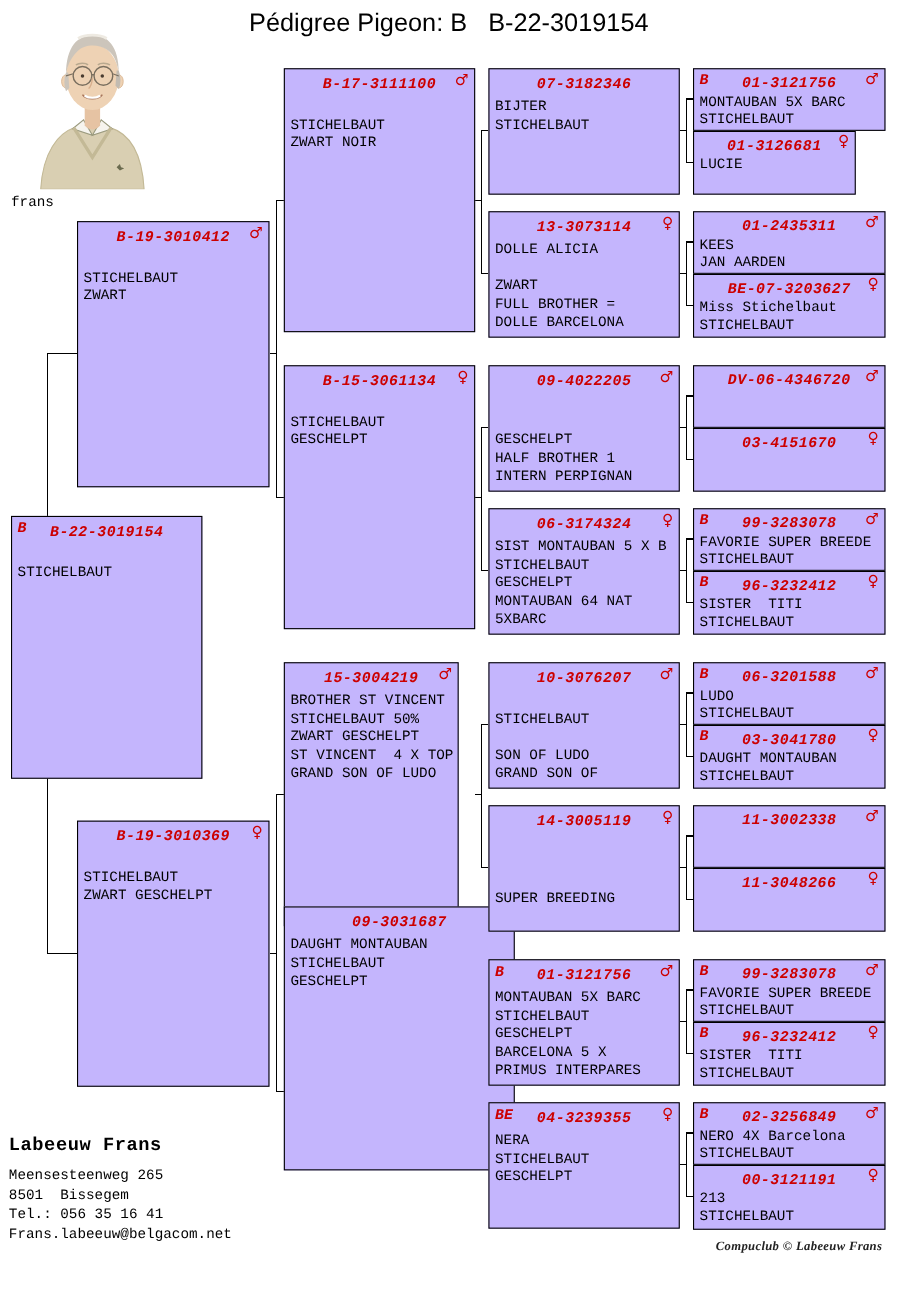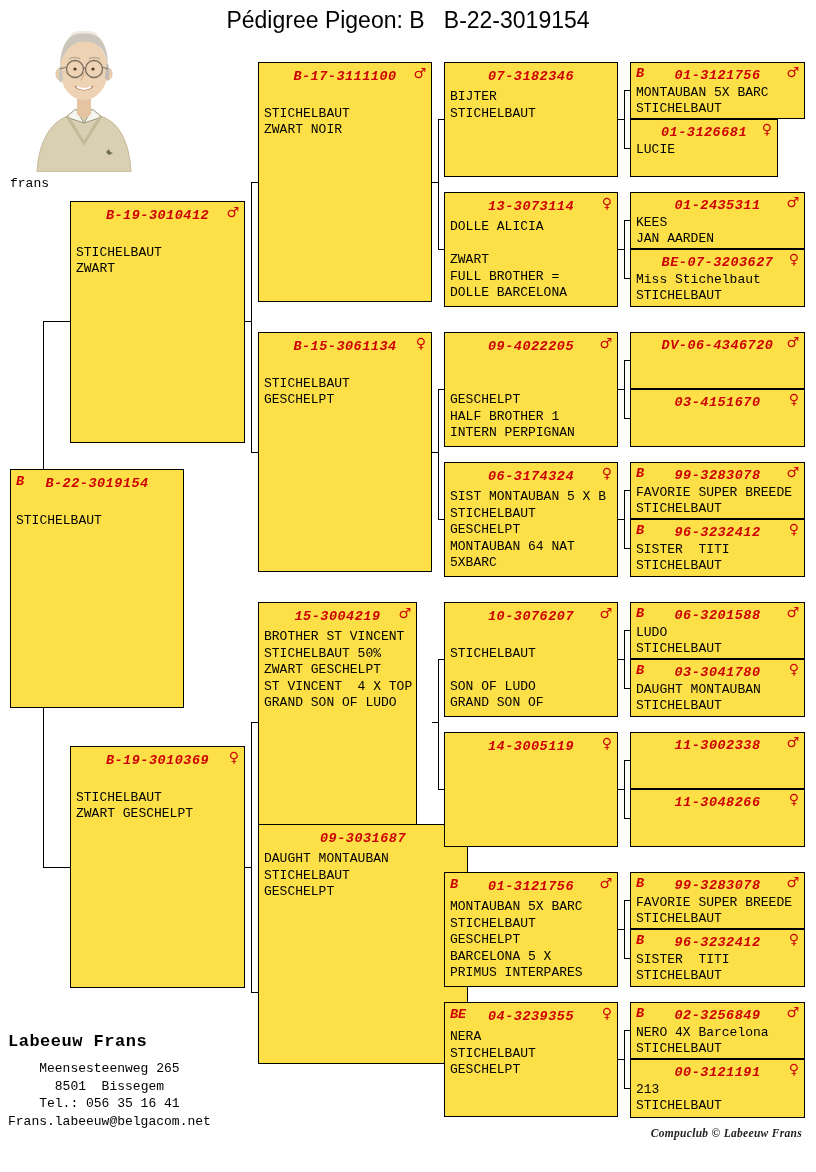--- a/index.html
+++ b/index.html
@@ -8,35 +8,35 @@
     font-family:"Liberation Mono",monospace;color:#000;overflow:hidden;
   }
   .title{
     position:absolute;top:7px;left:0;width:816px;text-align:center;
     font:23px "Liberation Sans",sans-serif;white-space:pre;color:#000;
   }
   .photo{position:absolute;left:28px;top:22px;width:112px;height:150px;}
   .photo-caption{position:absolute;left:10px;top:176px;font:13px "Liberation Mono",monospace;}
   .lines{position:absolute;left:0;top:0;width:816px;height:1172px;z-index:1;}
   .pbox{
-    position:absolute;border:1px solid #000;background:#fde047;
+    position:absolute;border:1px solid #000;background:#c4b5fd;
     box-sizing:border-box;z-index:2;
   }
   .phead{position:relative;height:15px;padding:4px 6px 0;text-align:center;}
   .ring{color:#cc0000;font:italic 700 13.5px "Liberation Mono",monospace;letter-spacing:.5px;white-space:pre;}
   .pfx{position:absolute;left:5px;top:4px;color:#cc0000;font:italic 700 13.5px "Liberation Mono",monospace;}
   .sex{position:absolute;right:5px;top:2px;color:#cc0000;font:700 14px "DejaVu Sans",sans-serif;}
   .pbody{padding:7px 5px 0;font:13px/16.5px "Liberation Mono",monospace;white-space:pre;}
   .small .phead{height:14px;padding-top:3px;}
   .small .pfx{top:3px;}
   .small .sex{top:1px;}
   .small .pbody{padding-top:5px;line-height:16px;}
   .owner{position:absolute;left:8px;top:1032px;}
   .owner-name{font:700 17px "Liberation Mono",monospace;letter-spacing:.5px;}
-  .owner-address{margin-top:9px;font:13px/17.5px "Liberation Mono",monospace;white-space:pre;text-align:center;}
+  .owner-address{margin-top:9px;font:13px/17.5px "Liberation Mono",monospace;white-space:pre;}
   .credit{position:absolute;right:14px;top:1127px;font:italic 700 11.5px "Liberation Serif",serif;color:#222;letter-spacing:.3px;}
 </style>
 </head>
 <body>
 
 <div class="title">Pédigree Pigeon: B   B-22-3019154</div>
 
 <svg class="photo" viewBox="0 0 110 150" xmlns="http://www.w3.org/2000/svg">
   <path d="M8 150 C10 116 24 99 39 94 L71 94 C88 99 100 116 102 150 Z" fill="#d9cfb2"></path>
   <path d="M8 150 C10 116 24 99 39 94 L71 94 C88 99 100 116 102 150 Z" fill="none" stroke="#c3b996" stroke-width="1"></path>
@@ -215,20 +215,24 @@
 
 SON OF LUDO
 GRAND SON OF</div>
 </div>
 <div class="pbox" style="left:444px;top:732px;width:174px;height:115px">
   <div class="phead">
     <span class="pfx"></span>
     <span class="ring">14-3005119</span>
     <span class="sex">♀</span>
   </div>
+  <div class="pbody">
+
+
+SUPER BREEDING</div>
 </div>
 <div class="pbox" style="left:444px;top:872px;width:174px;height:115px">
   <div class="phead">
     <span class="pfx">B</span>
     <span class="ring">01-3121756</span>
     <span class="sex">♂</span>
   </div>
   <div class="pbody">MONTAUBAN 5X BARC
 STICHELBAUT
 GESCHELPT

